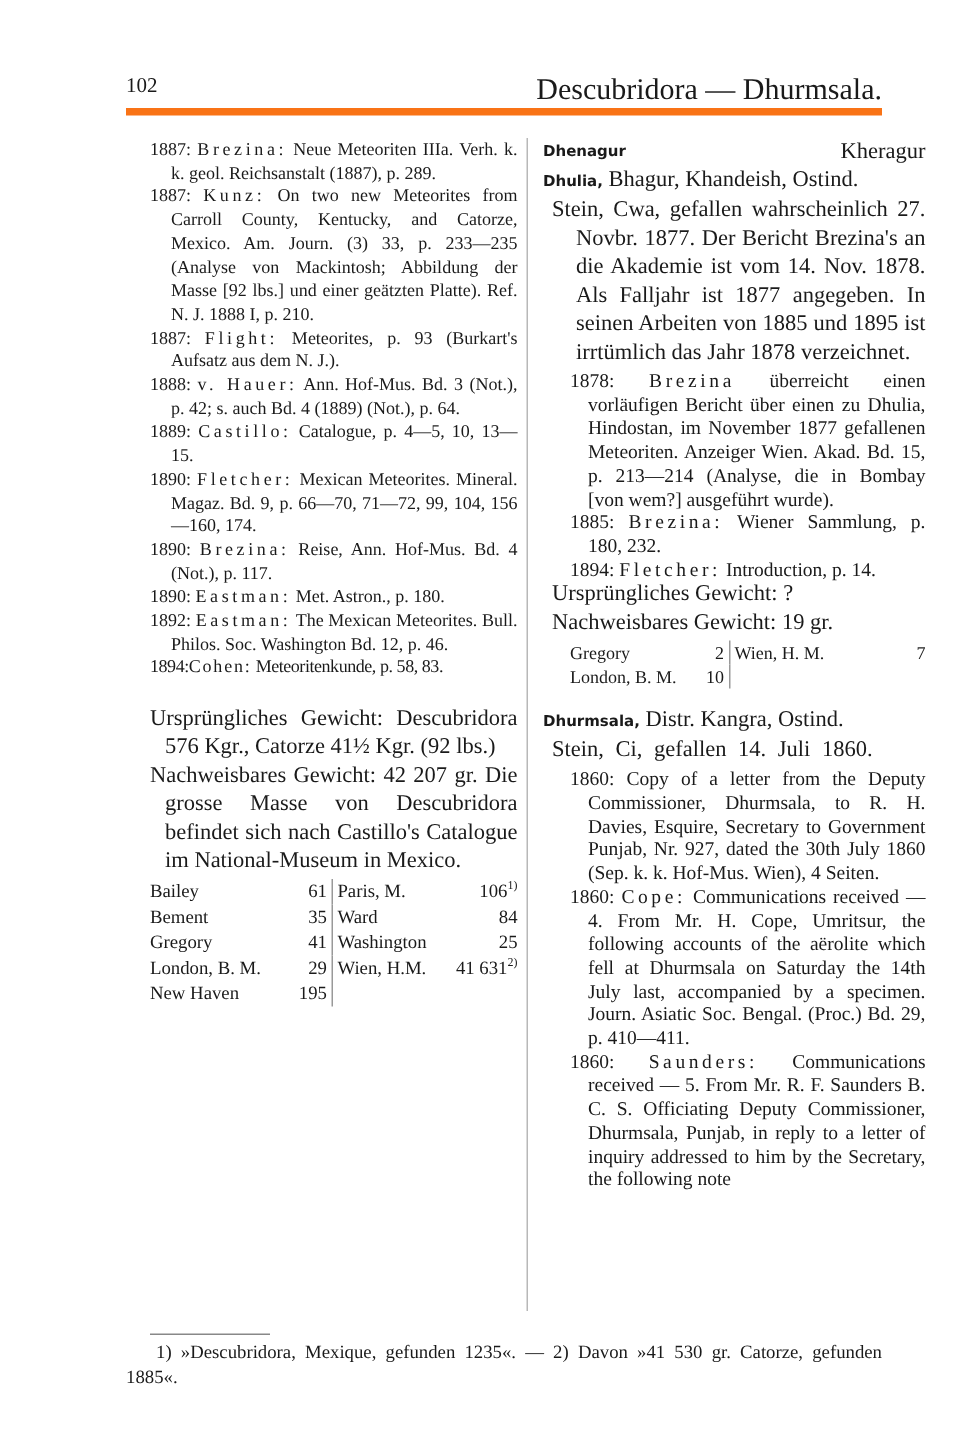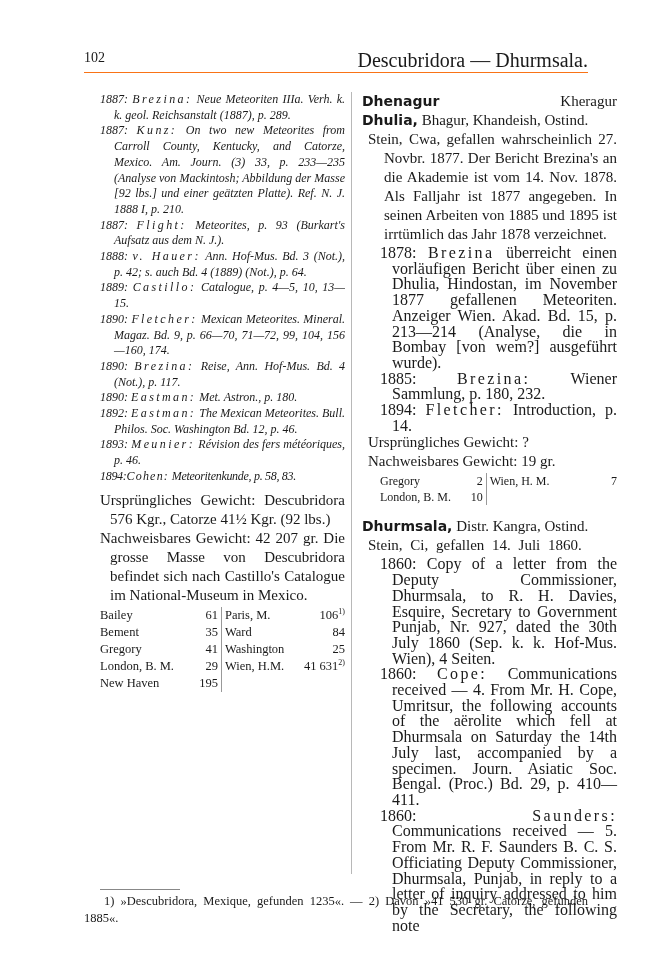--- a/index.html
+++ b/index.html
@@ -3,48 +3,48 @@
 <meta charset="utf-8">
 <style>
   html, body { margin: 0; padding: 0; background: #ffffff; }
   body {
     width: 652px; height: 968px; position: relative; overflow: hidden;
     font-family: "Liberation Serif", "DejaVu Serif", serif;
     color: #1a1a1a;
   }
   .header {
     position: absolute; left: 84px; top: 46px; width: 504px; height: 26px;
-    border-bottom: 1px solid #f97316;
+    border-bottom: 5px solid #f97316;
   }
   .page-number { position: absolute; left: 0; top: 4px; font-size: 14px; }
   .running-title { position: absolute; left: 0; right: 0; top: 3px; text-align: right; font-size: 20px; }
 
   .col { position: absolute; top: 92px; font-size: 12px; line-height: 15.7px; }
   .col-left { left: 100px; width: 245px; }
   .col-right { left: 362px; width: 255px; }
   .col-rule { position: absolute; left: 351px; top: 92px; width: 1px; height: 782px; background: #b8b8b8; }
 
-  .ref { padding-left: 14px; text-indent: -14px; text-align: justify; margin: 0; font-style: italic; }
+  .ref { padding-left: 14px; text-indent: -14px; text-align: justify; margin: 0; }
   .ref .yr { font-weight: normal; }
   .ref .auth { letter-spacing: 2.4px; }
 
   .big { font-size: 15px; line-height: 19px; text-align: justify; }
   .hang { padding-left: 10px; text-indent: -10px; }
   .hang2 { padding-left: 20px; text-indent: -10px; }
-  .bold { font-family: "DejaVu Sans", sans-serif; font-weight: bold; font-size: 14px; }
+  .bold { font-family: "DejaVu Sans", sans-serif; font-weight: bold; font-size: 10px; }
 
   table.coll { border-collapse: collapse; font-size: 12.5px; line-height: 17px; margin-top: 2px; }
   table.coll td { padding: 0; vertical-align: top; }
   table.coll td.name { padding-right: 4px; }
   table.coll td.val { text-align: right; padding-right: 3px; border-right: 1px solid #999; }
   table.coll td.name2 { padding-left: 3px; font-family: Liberation Serif, serif; }
   table.coll td.val2 { text-align: right; }
   sup { font-size: 8px; line-height: 0; }
 
-  .ref-r { padding-left: 30px; text-indent: -12px; text-align: justify; margin: 0; font-size: 16px; line-height: 15.7px; }
+  .ref-r { padding-left: 30px; text-indent: -12px; text-align: justify; margin: 0; font-size: 13px; line-height: 15.7px; }
   .ref-r .auth { letter-spacing: 2.4px; }
 
   .heading-line { display: flex; justify-content: space-between; font-size: 15px; line-height: 19px; }
 
   .footnote-rule { position: absolute; left: 100px; top: 889px; width: 80px; height: 1px; background: #888; }
   .footnotes { position: absolute; left: 84px; top: 893px; width: 504px; font-size: 12.5px; line-height: 17px; text-indent: 20px; text-align: justify; }
 </style>
 </head>
 <body>
 
@@ -59,25 +59,24 @@
   <div>
     <p class="ref"><span class="yr">1887:</span> <span class="auth">Brezina:</span><span> Neue Meteoriten IIIa. Verh. k. k. geol. Reichsanstalt (1887), p. 289.</span></p>
     <p class="ref"><span class="yr">1887:</span> <span class="auth">Kunz:</span><span> On two new Meteorites from Carroll County, Kentucky, and Catorze, Mexico. Am. Journ. (3) 33, p. 233—235 (Analyse von Mackintosh; Abbildung der Masse [92 lbs.] und einer geätzten Platte). Ref. N. J. 1888 I, p. 210.</span></p>
     <p class="ref"><span class="yr">1887:</span> <span class="auth">Flight:</span><span> Meteorites, p. 93 (Burkart's Aufsatz aus dem N. J.).</span></p>
     <p class="ref"><span class="yr">1888:</span> <span class="auth">v. Hauer:</span><span> Ann. Hof-Mus. Bd. 3 (Not.), p. 42; s. auch Bd. 4 (1889) (Not.), p. 64.</span></p>
     <p class="ref"><span class="yr">1889:</span> <span class="auth">Castillo:</span><span> Catalogue, p. 4—5, 10, 13—15.</span></p>
     <p class="ref"><span class="yr">1890:</span> <span class="auth">Fletcher:</span><span> Mexican Meteorites. Mineral. Magaz. Bd. 9, p. 66—70, 71—72, 99, 104, 156—160, 174.</span></p>
     <p class="ref"><span class="yr">1890:</span> <span class="auth">Brezina:</span><span> Reise, Ann. Hof-Mus. Bd. 4 (Not.), p. 117.</span></p>
     <p class="ref"><span class="yr">1890:</span> <span class="auth">Eastman:</span><span> Met. Astron., p. 180.</span></p>
     <p class="ref"><span class="yr">1892:</span> <span class="auth">Eastman:</span><span> The Mexican Meteorites. Bull. Philos. Soc. Washington Bd. 12, p. 46.</span></p>
-    <p class="ref"><span class="yr">1893:</span> <span class="auth">Meunier:</span><span> Révision des fers météoriques, p. 46.</span></p>
     <p class="ref" style="letter-spacing:-0.3px"><span class="yr">1894:</span><span class="auth" style="letter-spacing:1.2px">Cohen:</span><span> Meteoritenkunde, p. 58, 83.</span></p>
   </div>
 
-  <div class="big hang" style="margin-top:6px">Ursprüngliches Gewicht: Descubridora 576 Kgr., Catorze 41½ Kgr. (92 lbs.)</div>
+  <div class="big hang" style="margin-top:17px">Ursprüngliches Gewicht: Descubridora 576 Kgr., Catorze 41½ Kgr. (92 lbs.)</div>
   <div class="big hang">
     <span>Nachweisbares Gewicht: 42 207 gr.</span>
     <span>Die grosse Masse von Descubridora befindet sich nach Castillo's Catalogue im National-Museum in Mexico.</span>
   </div>
 
   <table class="coll">
     <tbody>
         <tr>
       <td class="name" style="width:98px">Bailey</td>
       <td class="val" style="width:22px">61</td>

